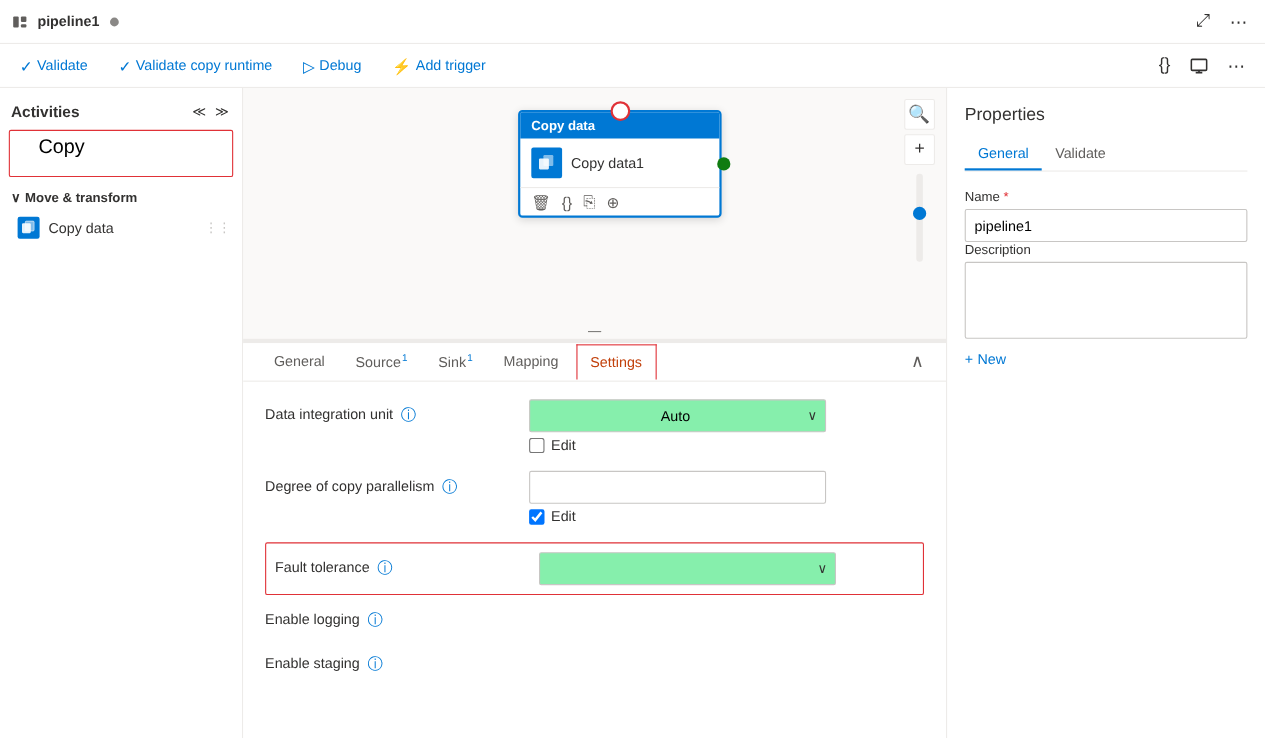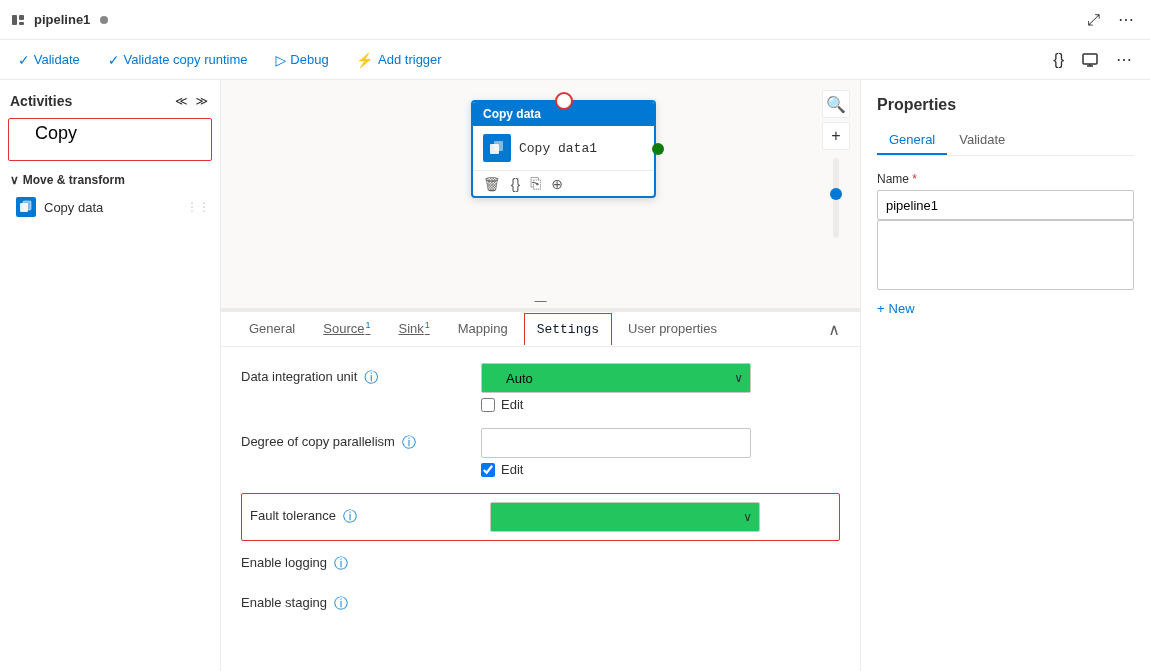--- a/index.html
+++ b/index.html
@@ -133,21 +133,20 @@
       padding: 5px 10px;
       font-size: 12px;
       font-weight: 600;
       border-radius: 2px 2px 0 0;
     }
     .copy-node-body {
       padding: 8px 10px;
       display: flex;
       align-items: center;
       gap: 8px;
-      font-family: Liberation Mono, monospace;
     }
     .copy-node-icon {
       width: 28px; height: 28px;
       background: #0078d4;
       border-radius: 2px;
       display: flex; align-items: center; justify-content: center;
       color: white; font-size: 14px;
     }
     .copy-node-footer {
       border-top: 1px solid #edebe9;
@@ -231,21 +230,21 @@
       font-size: 13px;
       cursor: pointer;
       color: #605e5c;
       border-bottom: 2px solid transparent;
       white-space: nowrap;
     }
     .tab.active {
       color: #0078d4;
       border-bottom: 2px solid #0078d4;
     }
-    .tab.has-badge { position: relative; text-decoration: underline; }
+    .tab.has-badge { position: relative; }
     .tab-close-btn { margin-left: auto; cursor: pointer; color: #605e5c; font-size: 16px; padding: 4px; }
 
     
     .settings-content { padding: 16px 20px; }
     .form-row {
       display: flex;
       align-items: flex-start;
       margin-bottom: 16px;
       gap: 20px;
     }
@@ -273,23 +272,24 @@
       position: relative;
       width: 270px;
     }
     .select-wrapper select {
       width: 100%;
       height: 30px;
       border: 1px solid #c8c6c4;
       border-radius: 2px;
       padding: 0 28px 0 24px;
       font-size: 13px;
-      background: #22c55e;
+      background: #86efac;
       appearance: none;
       cursor: pointer;
+      text-align: center;
     }
     .select-chevron {
       position: absolute;
       right: 8px;
       top: 50%;
       transform: translateY(-50%);
       pointer-events: none;
       font-size: 12px;
       color: #323130;
     }
@@ -328,21 +328,21 @@
     
     .properties-panel {
       width: 290px;
       background: #fff;
       border-left: 1px solid #edebe9;
       padding: 16px;
       overflow-y: auto;
     }
     .properties-title {
       font-size: 16px;
-      font-weight: 700;
+      font-weight: 400;
       margin-bottom: 12px;
     }
     .properties-tabs {
       display: flex;
       gap: 0;
       border-bottom: 1px solid #edebe9;
       margin-bottom: 16px;
     }
     .prop-tab {
       padding: 6px 12px;
@@ -510,22 +510,21 @@
     <div class="bottom-panel">
       <div class="bottom-tabs">
         <div class="tab">General</div>
         <div class="tab has-badge" style="position:relative;">
           Source<sup style="color:#0078d4; font-size:9px; margin-left:1px;">1</sup>
         </div>
         <div class="tab has-badge" style="position:relative;">
           Sink<sup style="color:#0078d4; font-size:9px; margin-left:1px;">1</sup>
         </div>
         <div class="tab">Mapping</div>
-        <div class="tab active" style="border: 1.5px solid #e03137; border-bottom: none; color:#0f172a;font-family:Liberation Mono, monospace;">Settings</div>
-        <div class="tab">User properties</div>
+        <div class="tab active" style="border: 1.5px solid #e03137; border-bottom: none; color:#c2410c;">Settings</div>
         <div class="tab-close-btn">∧</div>
       </div>
 
       <div class="settings-content" style="position:relative;">
 
         <div class="form-row">
           <div class="form-label">
             <span>Data integration unit</span>
             <span class="info-icon">ⓘ</span>
           </div>
@@ -604,20 +603,21 @@
       <div class="prop-tab">Validate</div>
     </div>
     <div class="prop-field">
       <div class="prop-label">
         <span>Name</span>
         <span class="required"> *</span>
       </div>
       <input type="text" class="prop-input" value="pipeline1" style="">
     </div>
     <div class="prop-field">
+      <div class="prop-label">Description</div>
       <textarea class="prop-textarea" style=""></textarea>
     </div>
     <div class="annotations-section">
       <button class="add-annotation-btn">
         <span>+</span>
         <span>New</span>
       </button>
     </div>
   </div>
 

